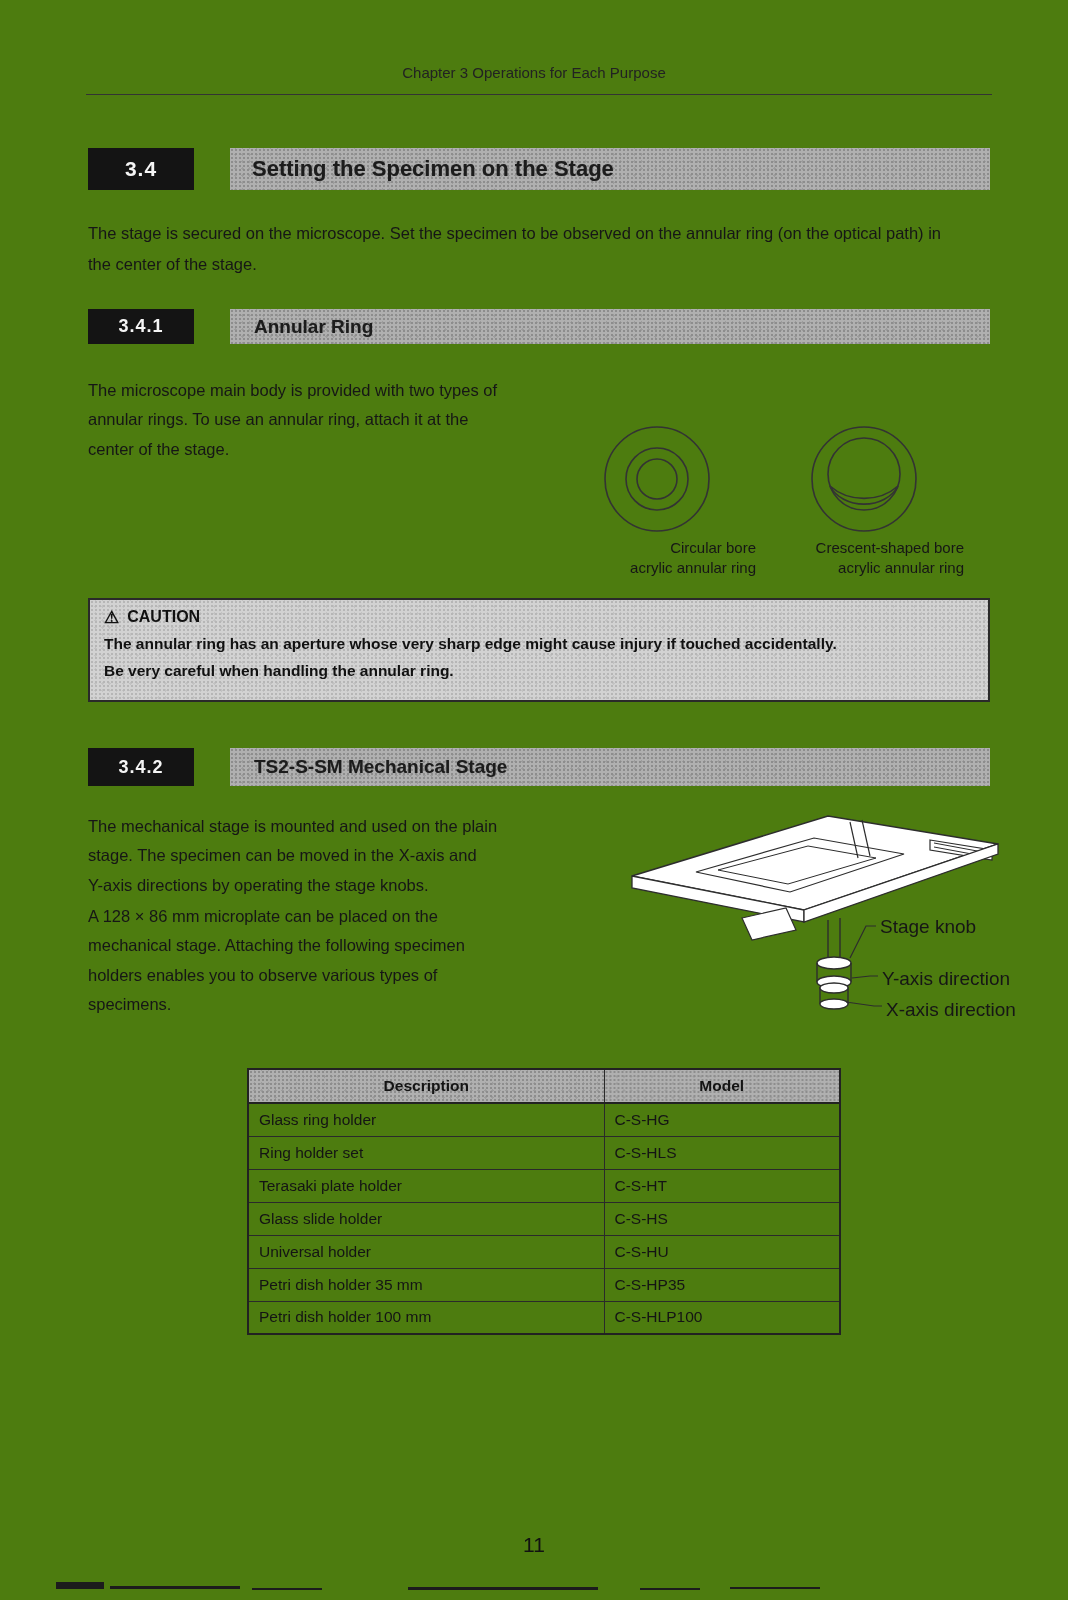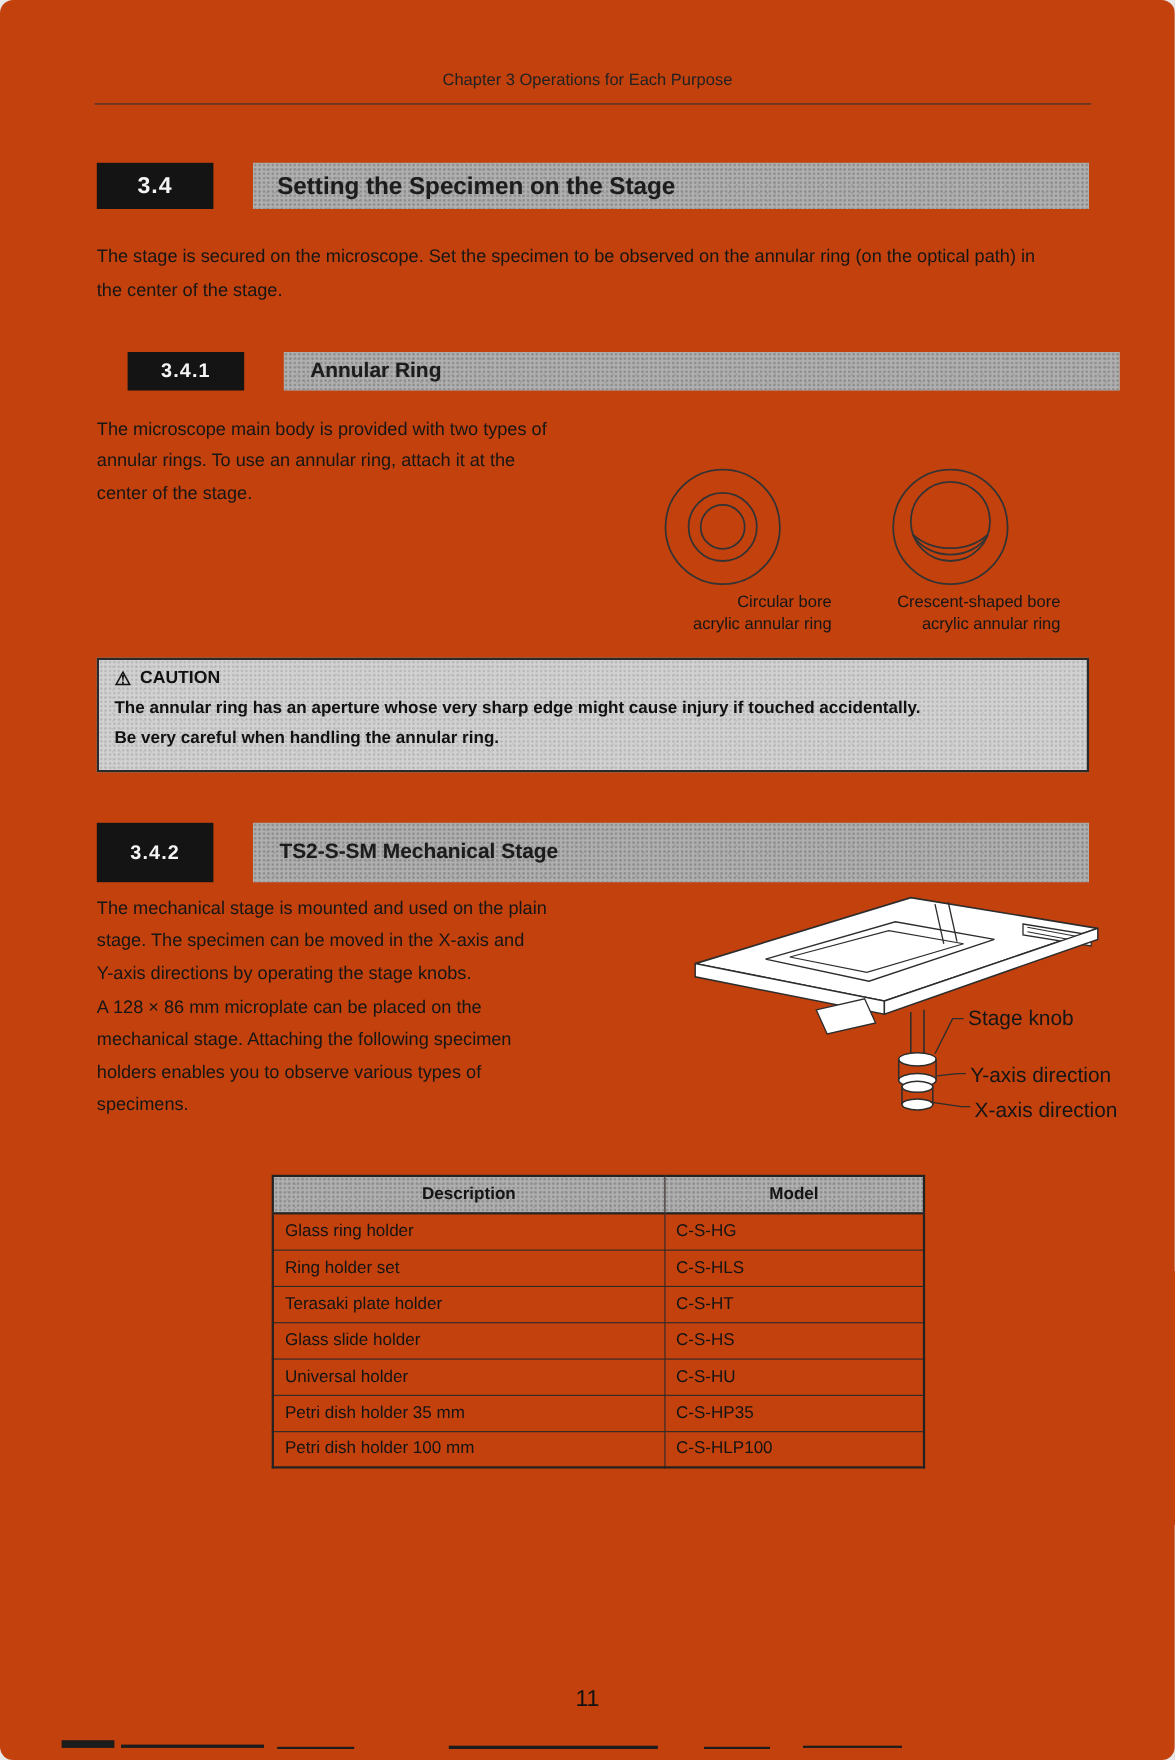--- a/index.html
+++ b/index.html
@@ -3,24 +3,23 @@
 <meta charset="utf-8">
 <style>
   * { margin: 0; padding: 0; box-sizing: border-box; }
   html, body { background: #e8e8e8; }
   body { font-family: "Liberation Sans", sans-serif; }
   .page {
     position: relative;
     width: 1068px;
     height: 1600px;
     margin: 0 auto;
-    background: #c2410c;
+    background: #4d7c0f;
     color: #1a1a1a;
     overflow: hidden;
-    border-radius: 12px;
   }
   .preline { white-space: pre-line; }
 
   
   .chapter-header {
     position: absolute;
     top: 64px; left: 0; right: 0;
     text-align: center;
     font-size: 15px;
     color: #222;
@@ -62,23 +61,23 @@
   .halftone {
     background-color: #b0b0b0;
     background-image:
       radial-gradient(#8d8d8d 1px, transparent 1.3px),
       radial-gradient(#9c9c9c 1px, transparent 1.3px);
     background-size: 4px 4px, 7px 7px;
     background-position: 0 0, 2px 3px;
   }
   .bar-34   { top: 148px; height: 42px; font-size: 21px; }
   .bar-34 .section-title { font-size: 22px; }
-  .bar-341  { top: 320px; height: 35px; font-size: 18px; margin-left: 28px; }
+  .bar-341  { top: 309px; height: 35px; font-size: 18px; }
   .bar-341 .section-title, .bar-342 .section-title { font-size: 19px; padding-left: 24px; }
-  .bar-342  { top: 748px; height: 54px; font-size: 18px; }
+  .bar-342  { top: 748px; height: 38px; font-size: 18px; }
 
   .para {
     position: absolute;
     font-size: 16.5px;
     line-height: 1.85;
     color: #161616;
   }
   .p-intro { top: 218px; left: 88px; width: 905px; }
   .p-341   { top: 376px; left: 88px; width: 460px; line-height: 1.78; }
   .p-342a  { top: 812px; left: 88px; width: 460px; line-height: 1.78; }

